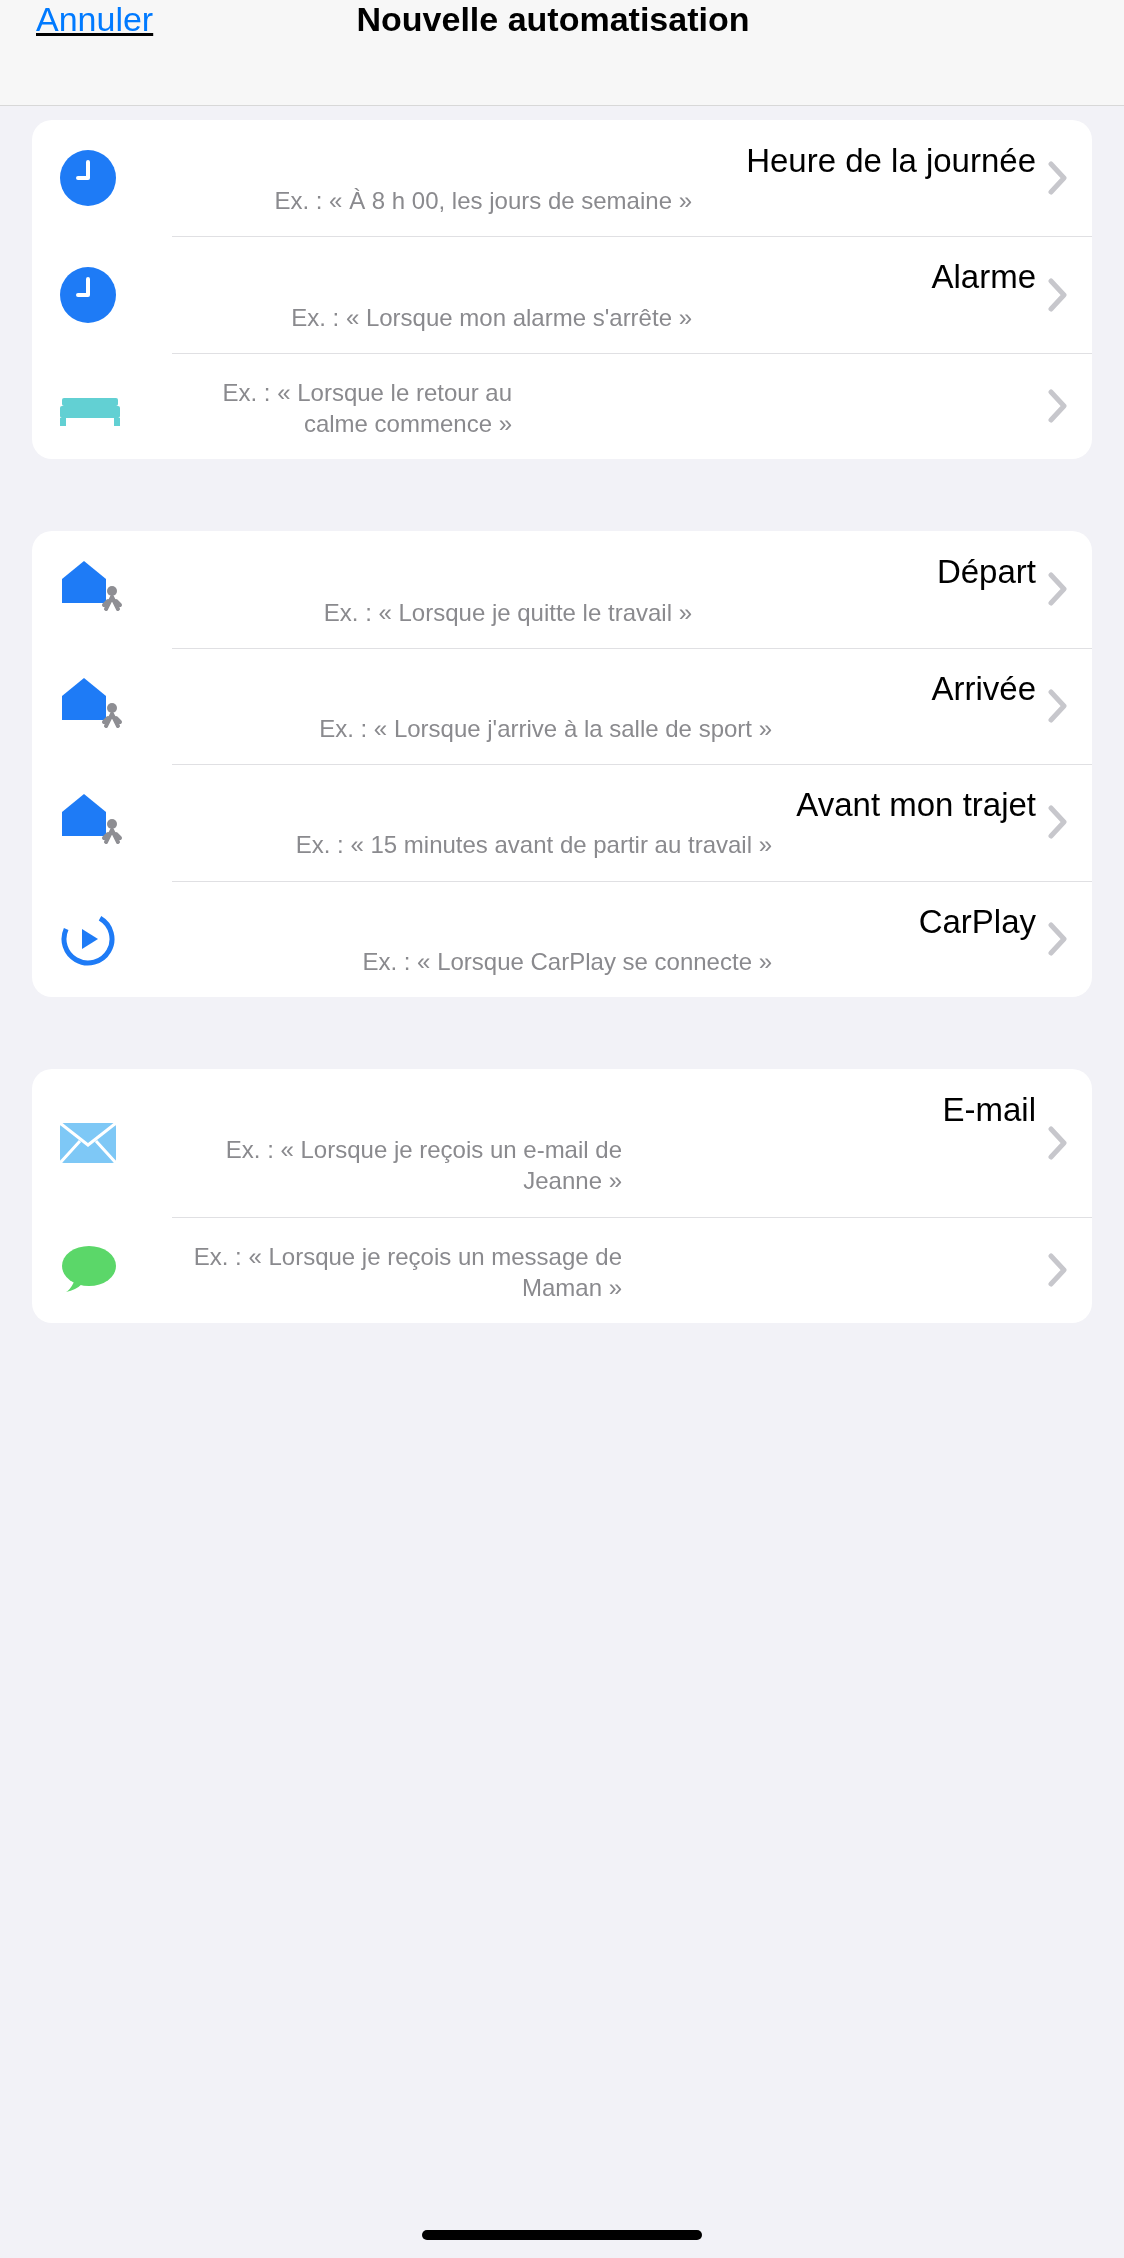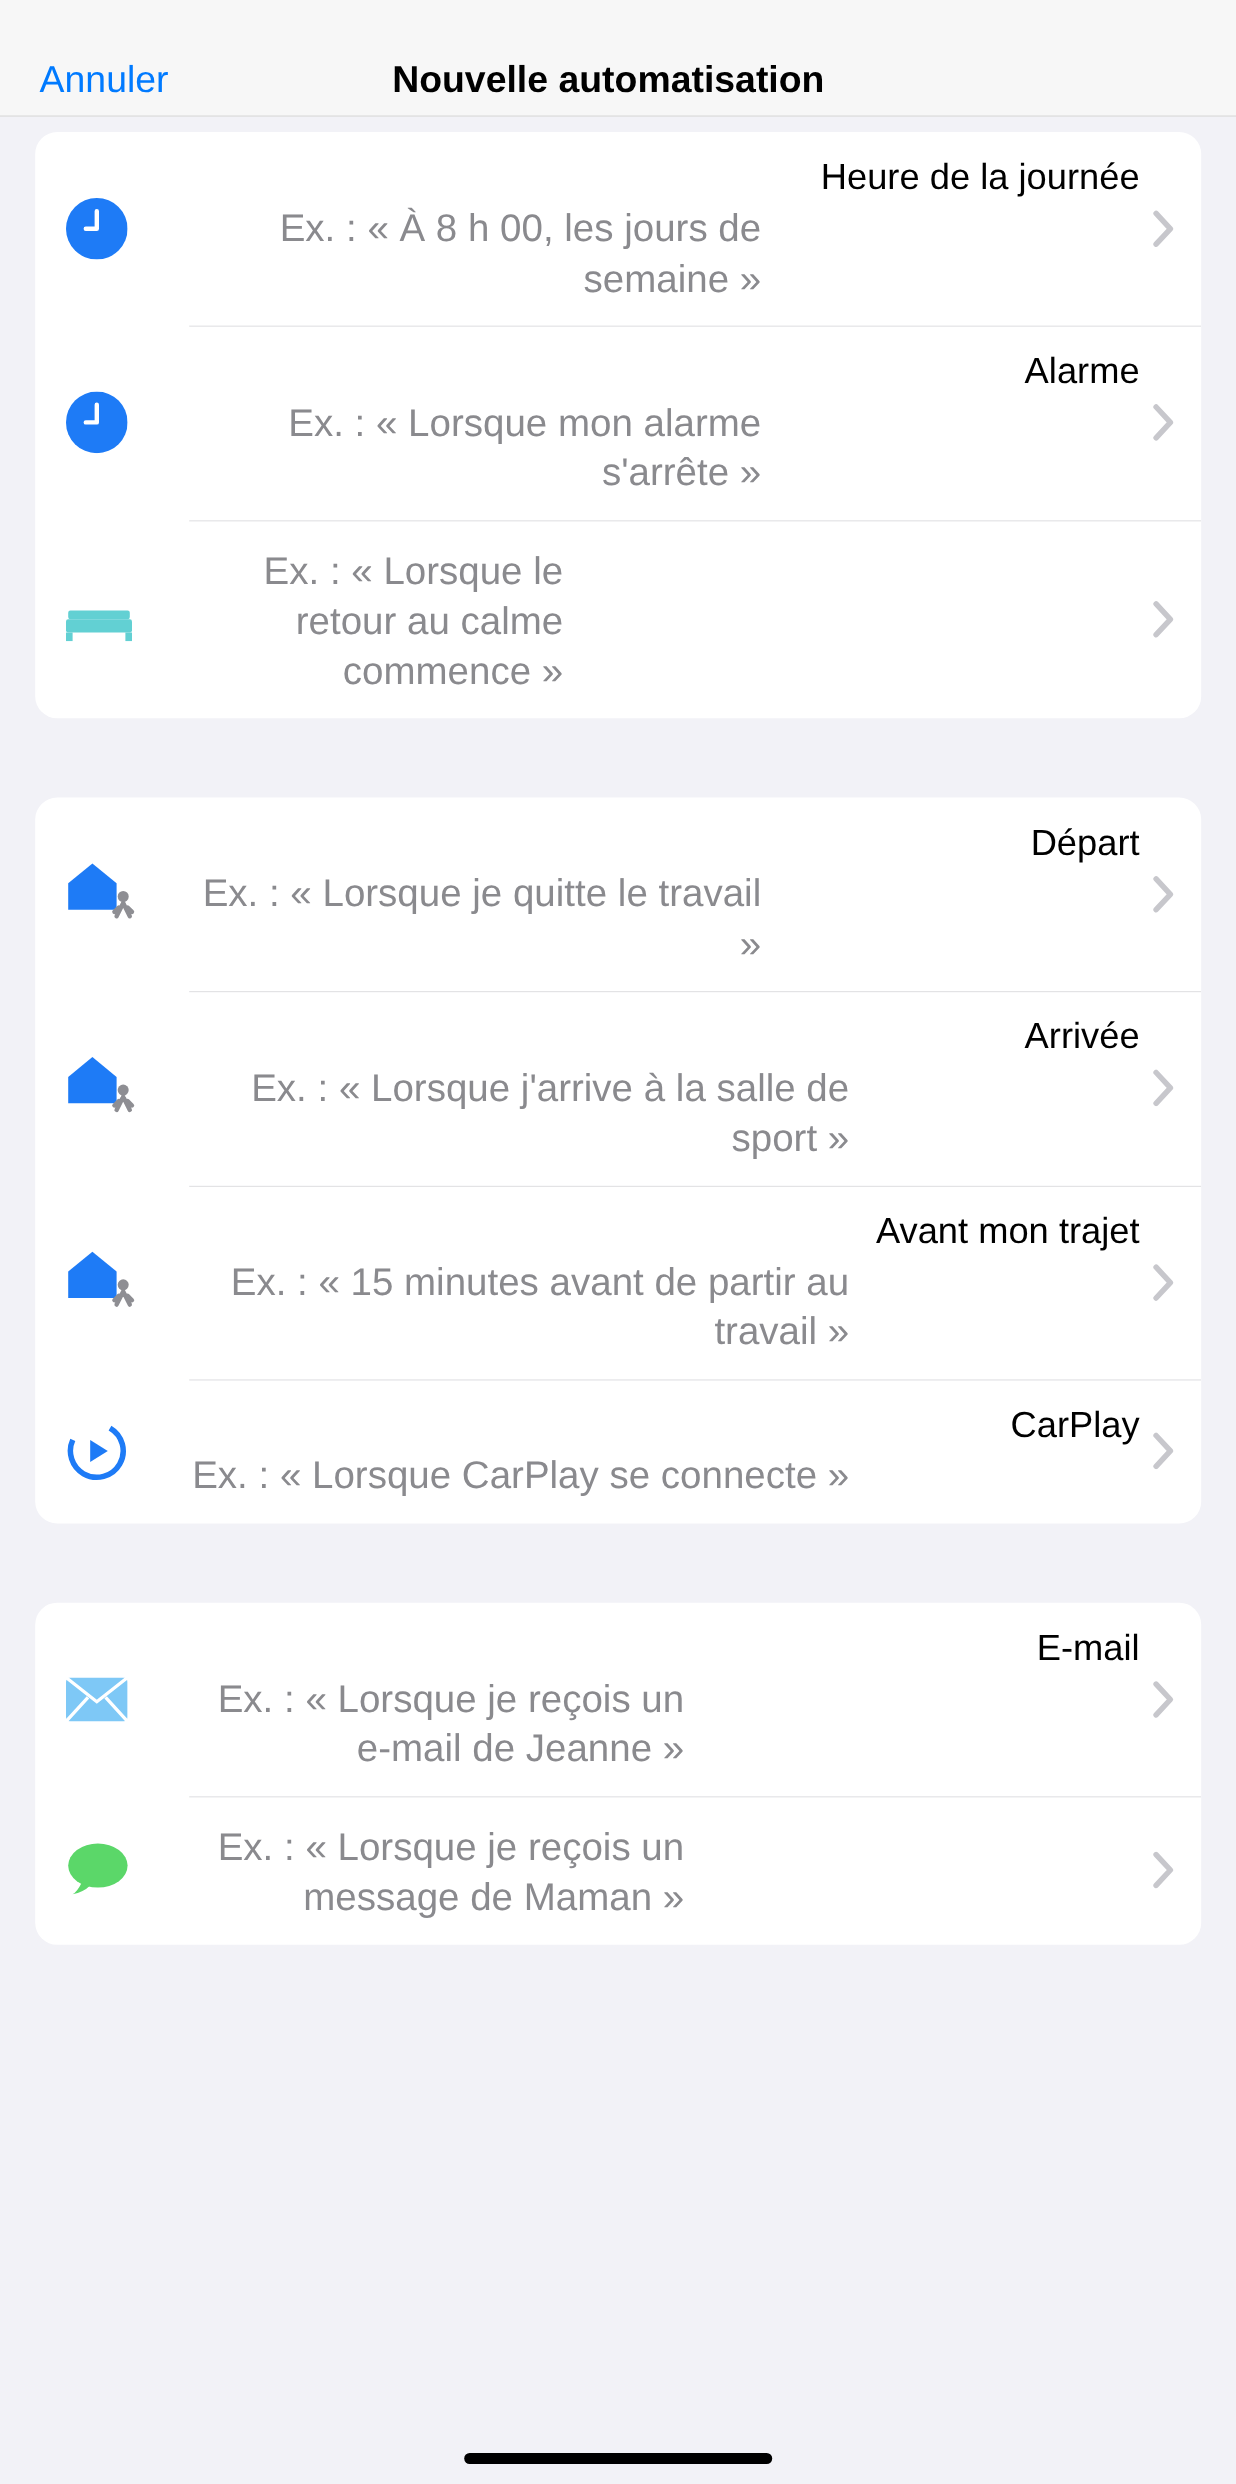--- a/index.html
+++ b/index.html
@@ -9,23 +9,24 @@
     width: 1124px;
     height: 2258px;
     overflow: hidden;
     position: relative;
   }
   .header {
     background: #f7f7f7;
     height: 106px;
     border-bottom: 1px solid #d8d8d8;
     display: flex;
-    align-items: flex-end;
-    padding: 12px 36px;
+    align-items: flex-start;
+    padding: 0 36px;
     position: relative;
+    text-decoration: underline;
   }
   .cancel {
     color: #007aff;
     font-size: 34px;
     font-weight: 400;
   }
   .title {
     position: absolute;
     left: 0; right: 18px;
     text-align: center;
@@ -70,21 +71,21 @@
     padding-right: 12px;
     text-align: right;
   }
   .row-title {
     font-size: 33px;
     font-weight: 400;
     color: #000;
     line-height: 1.25;
   }
   .row-sub {
-    font-size: 35px;
+    font-size: 24px;
     color: #8a8a8e;
     line-height: 1.3;
     margin-top: 4px;
     max-width: 520px;
   }
   .chevron {
     flex-shrink: 0;
     width: 20px;
     height: 34px;
   }

